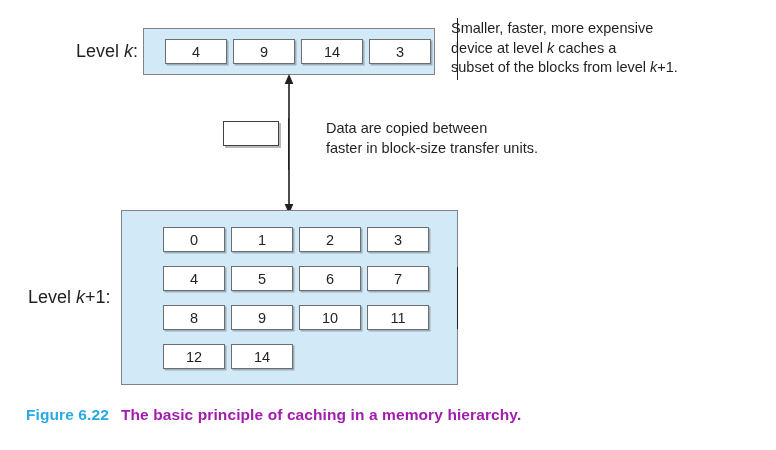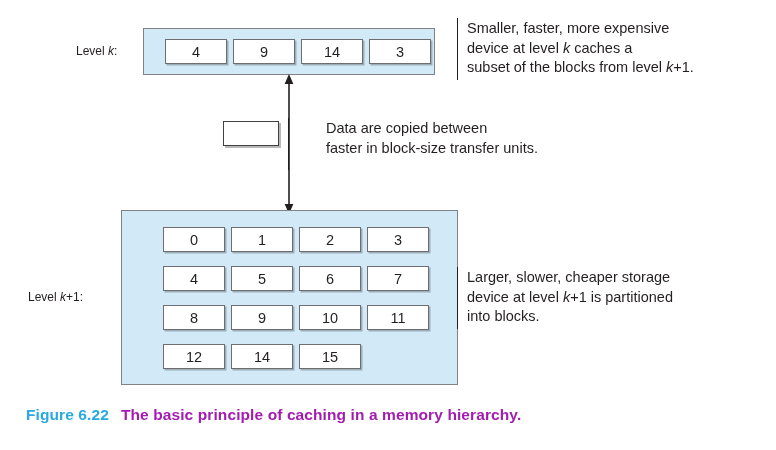--- a/index.html
+++ b/index.html
@@ -19,21 +19,21 @@
   .stage {
     position: absolute;
     left: 0; top: 0;
     width: 776px;
     height: 450px;
   }
 
   
   .label {
     position: absolute;
-    font-size: 12px;
+    font-size: 18px;
     line-height: 18px;
     color: #231f20;
     white-space: nowrap;
   }
   .label .it { font-style: italic; }
 
   .annot {
     position: absolute;
     font-size: 14.5px;
     line-height: 19.5px;
@@ -161,21 +161,21 @@
   <div class="panel" id="panel-level-k"></div>
 
   <div class="blocks-row" id="row-level-k">
     <div class="block">4</div>
     <div class="block">9</div>
     <div class="block">14</div>
     <div class="block">3</div>
   </div>
 
   <div class="rule" id="rule-top"></div>
-  <div class="annot" id="annot-top" style="left:467px; top:19px;">
+  <div class="annot" id="annot-top" style="left:451px; top:19px;">
     <div>Smaller, faster, more expensive</div>
     <div><span>device at level </span><span class="it">k</span><span> caches a</span></div>
     <div><span>subset of the blocks from level </span><span class="it">k</span><span>+1.</span></div>
   </div>
 
   <div id="transfer-block"></div>
 
   <svg class="v-arrow" viewBox="0 0 10 140">
     <line x1="5" y1="8" x2="5" y2="132" stroke="#231f20" stroke-width="1.6"></line>
     <polygon points="5,0 0.6,10 9.4,10" fill="#231f20"></polygon>
@@ -205,27 +205,21 @@
     <div class="block">6</div>
     <div class="block">7</div>
 
     <div class="block">8</div>
     <div class="block">9</div>
     <div class="block">10</div>
     <div class="block">11</div>
 
     <div class="block">12</div>
     <div class="block">14</div>
-    <div class="block">15</div>
   </div>
 
   <div class="rule" id="rule-lower"></div>
-  <div class="annot" id="annot-bottom" style="left:467px; top:268px;">
-    <div>Larger, slower, cheaper storage</div>
-    <div><span>device at level </span><span class="it">k</span><span>+1 is partitioned</span></div>
-    <div>into blocks.</div>
-  </div>
 
   <div id="caption">
     <span class="fig-num">Figure 6.22</span><span class="fig-title">The basic principle of caching in a memory hierarchy.</span>
   </div>
 
 </div>
 
 </body></html>

